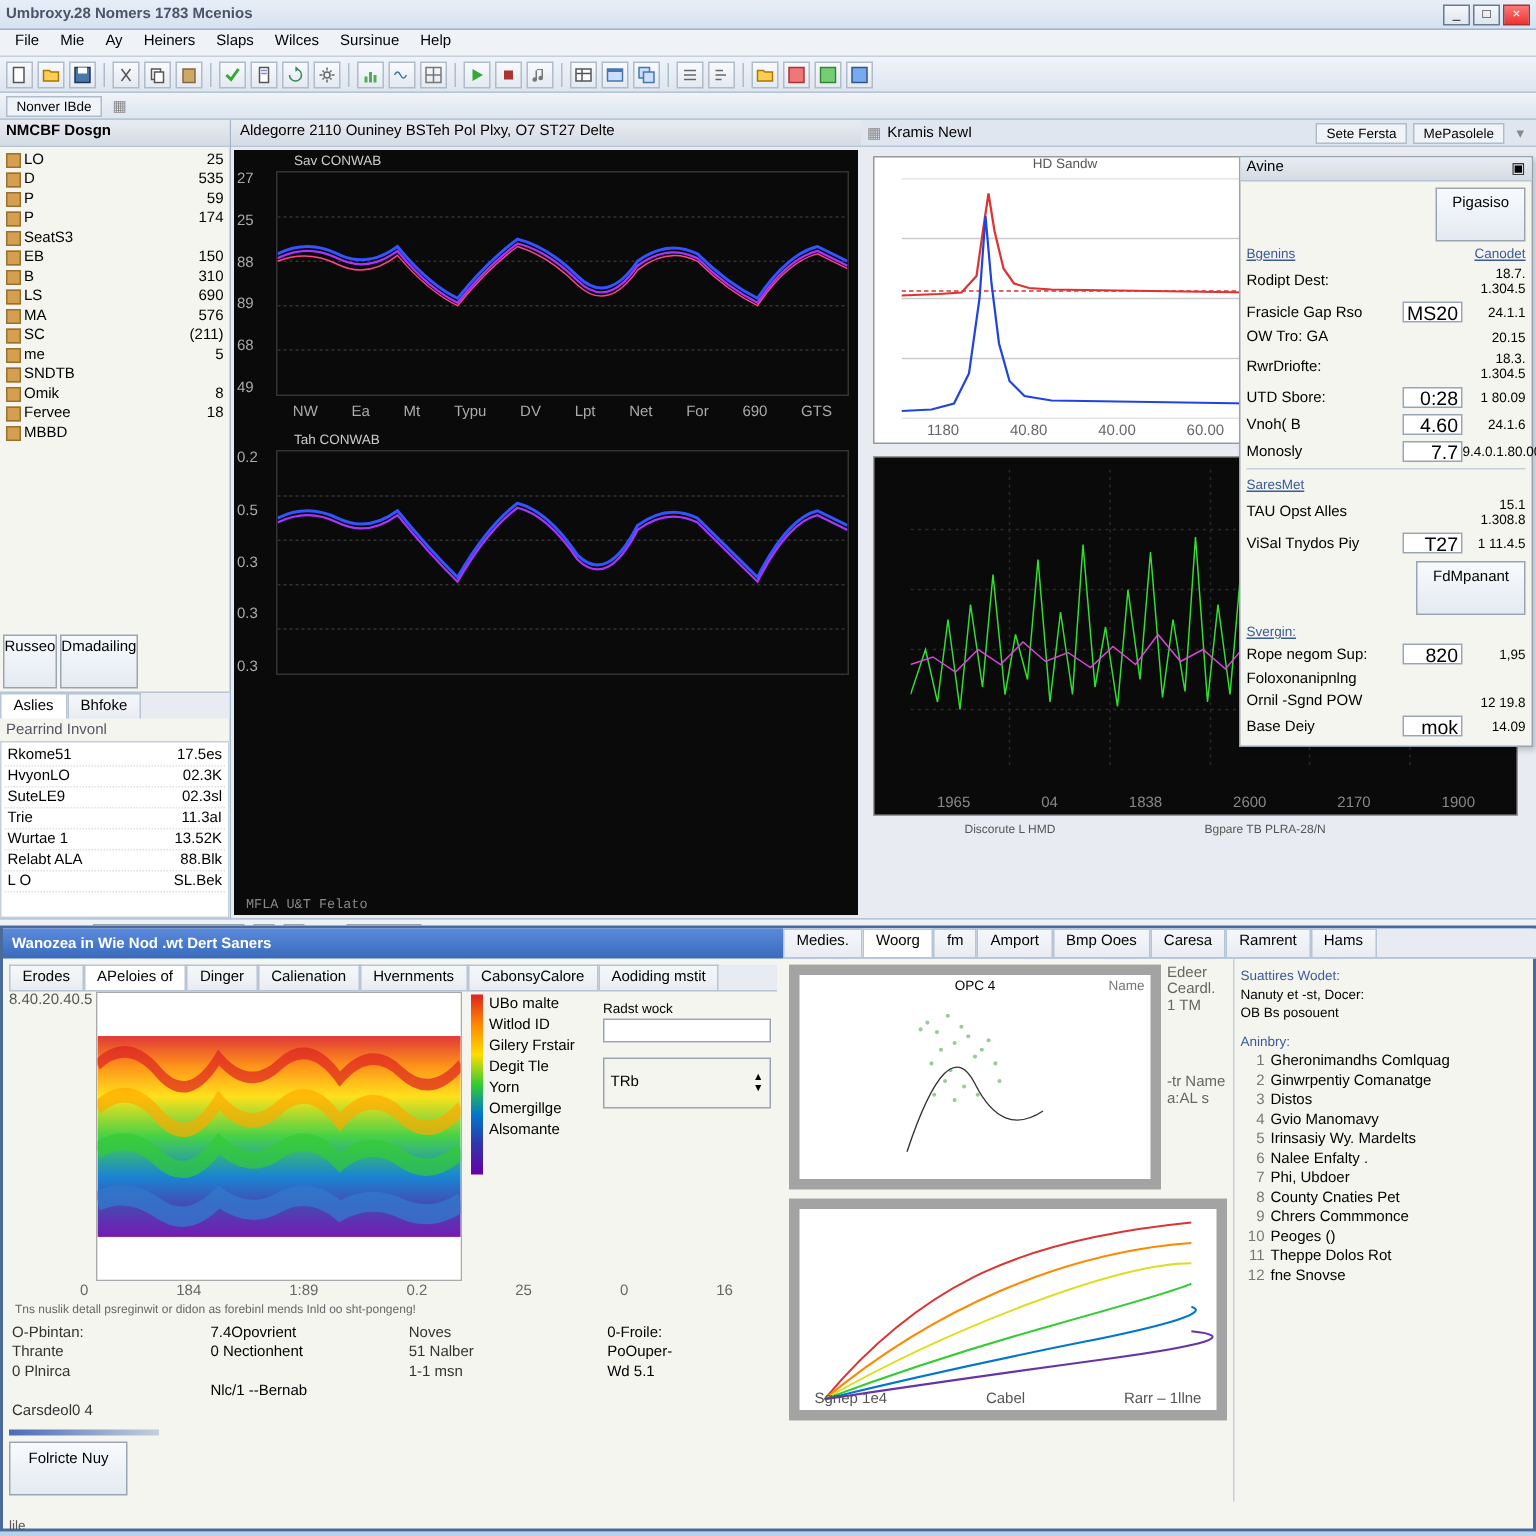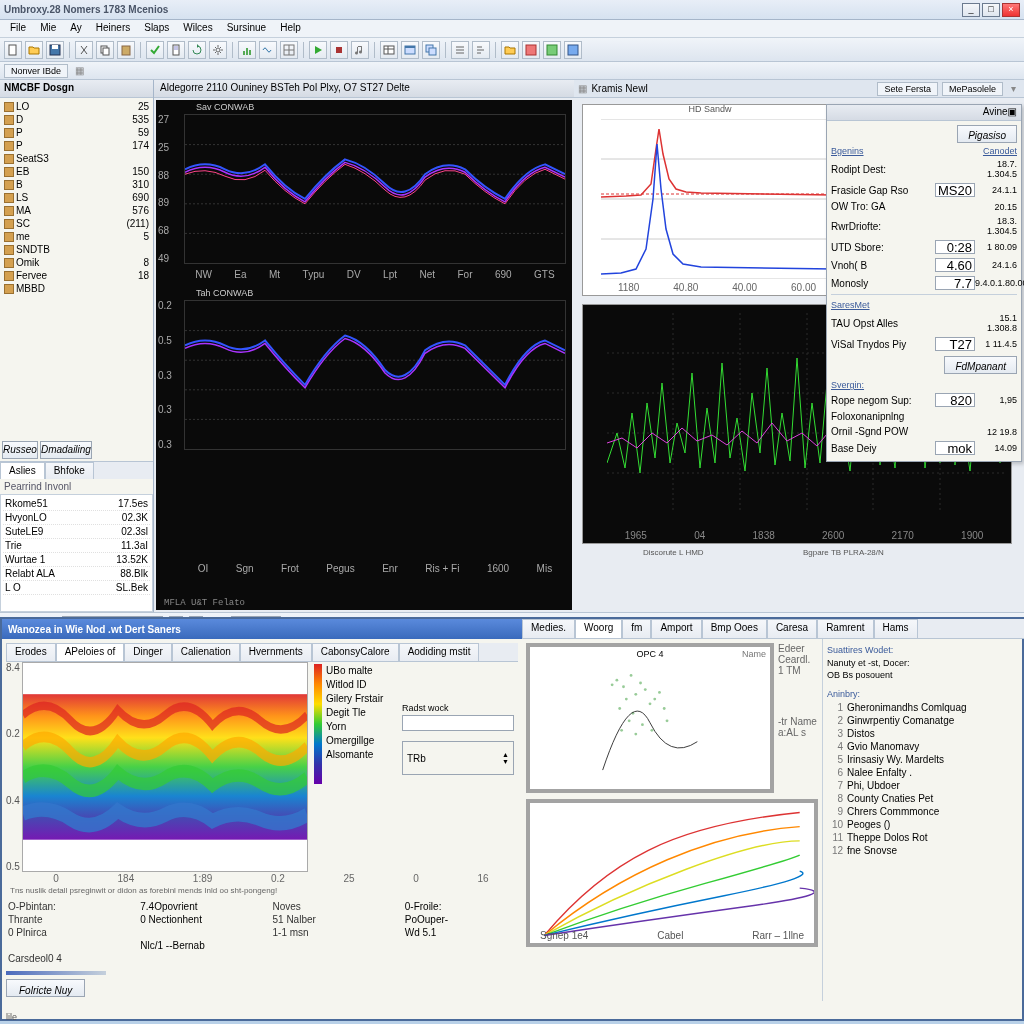--- a/index.html
+++ b/index.html
@@ -16,21 +16,21 @@
 .tbtn svg { width: 12px; height: 12px; }
 .tsep { width: 1px; height: 16px; background: #b0bcc9; margin: 0 2px; }
 .main-area { display: flex; height: 532px; }
 .left-pane { width: 154px; background: #f5f5ef; border-right: 1px solid #a5b5c9; display: flex; flex-direction: column; }
 .pane-hdr { height: 18px; background: linear-gradient(#e8ecf2,#d5dbe4); border-bottom: 1px solid #b8c5d4; padding: 2px 4px; font-weight: bold; }
 .tree { flex: 1 1 auto; overflow: hidden; padding: 2px; }
 .tree-row { display: flex; justify-content: space-between; padding: 1px 2px; cursor: pointer; }
 .tree-lbl { display: flex; gap: 2px; align-items: center; }
 .tico { width: 10px; height: 10px; background: #d4a050; border: 1px solid #9a7030; }
 .mid-btns { padding: 2px; display: flex; flex-direction: row; gap: 2px; }
-.pbtn { height: 18px; border: 1px solid #9aa5b3; background: linear-gradient(#f8fafd,#e4eaf1); text-align: center; line-height: 16px; cursor: pointer; font-style: italic; }
+.pbtn { height: 36px; border: 1px solid #9aa5b3; background: linear-gradient(#f8fafd,#e4eaf1); text-align: center; line-height: 16px; cursor: pointer; }
 .tabs-row { display: flex; height: 18px; background: #e8ecf2; border-top: 1px solid #b8c5d4; }
 .tab { padding: 2px 8px; border: 1px solid #b8c5d4; border-bottom: none; background: linear-gradient(#f5f7fa,#e8ecf2); cursor: pointer; }
 .tab.active { background: #fff; }
 .table-body { padding: 2px; background: #fff; border: 1px solid #c5d0dc; overflow: hidden; height: 118px; }
 .tbl-row { display: flex; justify-content: space-between; padding: 1px 2px; border-bottom: 1px dotted #e0e0e0; }
 
 .center-pane { width: 420px; background: #e8ecf2; display: flex; flex-direction: column; }
 .chart-hdr { height: 18px; background: linear-gradient(#e8ecf2,#d5dbe4); padding: 2px 6px; border-bottom: 1px solid #b8c5d4; }
 .chart-area { flex: 1; background: #0a0a0a; position: relative; margin: 2px; }
 .chart-half { position: absolute; left: 28px; right: 6px; border: 1px solid #333; }
@@ -48,21 +48,21 @@
 .tabs-hdr { height: 18px; display: flex; background: #dfe6ef; gap: 4px; padding: 0 4px; align-items: center; border-bottom: 1px solid #b8c5d4; }
 .mini-tab { padding: 1px 6px; border: 1px solid #b0bcc9; background: #f0f4f9; font-size: 9px; cursor: pointer; }
 .right-charts { flex: 1; position: relative; }
 .r-chart { position: absolute; background: #fff; border: 1px solid #999; }
 .r-chart.white { left: 8px; top: 6px; width: 256px; height: 192px; }
 .r-chart.black { left: 8px; top: 206px; width: 430px; height: 240px; background: #0a0a0a; }
 .rc-xlabels { position: absolute; bottom: 2px; left: 18px; right: 4px; display: flex; justify-content: space-around; font-size: 8px; color: #666; }
 .rc-title { position: absolute; top: -1px; left: 50%; transform: translateX(-50%); font-size: 9px; color: #555; }
 
 .prop-panel { position: absolute; right: 2px; top: 6px; width: 196px; background: #f5f5ef; border: 1px solid #9aa5b3; box-shadow: 2px 2px 4px rgba(0,0,0,0.2); }
-.prop-hdr { height: 16px; background: linear-gradient(#e8ecf2,#d5dbe4); display: flex; justify-content: flex-end; padding: 1px 4px; border-bottom: 1px solid #b8c5d4; }
+.prop-hdr { height: 16px; background: linear-gradient(#e8ecf2,#d5dbe4); display: flex; justify-content: space-between; padding: 1px 4px; border-bottom: 1px solid #b8c5d4; }
 .prop-body { padding: 4px; }
 .prop-row { display: flex; justify-content: space-between; padding: 2px 0; align-items: center; }
 .prop-row input { width: 40px; height: 14px; border: 1px solid #9aa5b3; font-size: 13px; text-align: right; padding: 0 2px; }
 .prop-row .val2 { width: 42px; text-align: right; font-size: 9px; }
 .prop-sec { color: #3a5a9a; padding: 3px 0 1px; font-size: 9px; text-decoration: underline; }
 .prop-hr { height: 1px; background: #c5d0dc; margin: 2px 0; }
 
 .statusbar { height: 22px; background: linear-gradient(#f0f4f9,#dde5ef); border-top: 1px solid #b8c5d4; display: flex; align-items: center; padding: 0 6px; gap: 6px; }
 .sb-combo { height: 16px; border: 1px solid #9aa5b3; background: #fff; padding: 0 4px; display: flex; align-items: center; gap: 4px; cursor: pointer; }
 
@@ -70,28 +70,28 @@
 .bw-title { height: 20px; background: linear-gradient(#5a8adc,#3a6abc); color: #fff; display: flex; align-items: center; padding: 0 6px; font-weight: bold; }
 .bw-title .spacer { flex: 1; }
 .bw-tabs { height: 20px; display: flex; background: #e8ecf2; border-bottom: 1px solid #b8c5d4; }
 .bw-body { display: flex; height: 362px; }
 .bw-left { width: 520px; padding: 4px; display: flex; flex-direction: column; }
 .spectro-wrap { display: flex; height: 220px; }
 .spectro { flex: 1; background: #fff; border: 1px solid #aaa; position: relative; }
 .legend-col { width: 90px; padding: 2px 0 2px 6px; }
 .leg-bar { width: 8px; height: 120px; background: linear-gradient(#d22,#f80,#fd0,#3c3,#07c,#33a,#60a); float: left; margin-right: 4px; }
 .leg-items { font-size: 9px; line-height: 14px; }
-.right-ctrl { width: 120px; padding: 4px; margin-top: 35px; }
+.right-ctrl { width: 120px; padding: 4px; }
 .rc-lbl { font-size: 9px; padding: 2px 0; }
 .note-line { font-size: 8px; color: #666; padding: 2px 4px; }
 .param-grid { display: grid; grid-template-columns: repeat(4, 1fr); gap: 2px 21px; padding: 4px 2px; font-size: 9px; }
 .param-grid div:nth-child(odd) { color: #333; }
 .bw-right { flex: 1; display: flex; }
 .bwr-charts { width: 300px; padding: 4px; position: relative; }
-.mini-chart { background: #fff; border: 4px solid #a3a3a3; position: relative; }
+.mini-chart { background: #fff; border: 7px solid #a3a3a3; position: relative; }
 .bwr-list { flex: 1; padding: 4px; border-left: 1px solid #c5d0dc; }
 .bwr-list .hdr { color: #3a5a9a; font-size: 9px; padding: 2px 0; }
 .bwr-list .item { display: flex; gap: 4px; padding: 1px 0; cursor: pointer; font-size: 9px; text-align: right; }
 .num { color: #777; width: 16px; }
 </style>
 </head>
 <body>
 
 <div class="titlebar">
   <span class="title">Umbroxy.28 Nomers 1783 Mcenios</span>
@@ -473,30 +473,20 @@
           <g stroke="#333" stroke-dasharray="2,2">
               <line x1="0" y1="30" x2="380" y2="30"></line>
               <line x1="0" y1="60" x2="380" y2="60"></line>
               <line x1="0" y1="90" x2="380" y2="90"></line>
               <line x1="0" y1="120" x2="380" y2="120"></line>
             </g>
           <path d="M0,45 Q20,35 40,45 T80,40 Q100,65 120,85 Q140,50 160,35 Q180,40 200,70 Q220,90 240,50 Q260,35 280,45 Q300,65 320,85 Q340,45 360,40 Q370,45 380,50" stroke="#35f" stroke-width="2" fill="none"></path>
           <path d="M0,48 Q20,38 40,48 T80,43 Q100,68 120,88 Q140,53 160,38 Q180,43 200,73 Q220,93 240,53 Q260,38 280,48 Q300,68 320,88 Q340,48 360,43 Q370,48 380,53" stroke="#a3f" stroke-width="1.5" fill="none"></path>
         </svg>
       </div>
-      <div class="xlabels" id="xl2">
-          <span>OI</span>
-          <span>Sgn</span>
-          <span>Frot</span>
-          <span>Pegus</span>
-          <span>Enr</span>
-          <span>Ris + Fi</span>
-          <span>1600</span>
-          <span>Mis</span>
-        </div>
       <div class="footer-info">MFLA  U&amp;T Felato</div>
     </div>
   </div>
 
   <div class="right-pane">
     <div class="tabs-hdr">
       <span style="color:#888;">▦</span>
       <span>Kramis NewI</span>
       <span style="flex:1"></span>
       <span class="mini-tab">Sete Fersta</span>
@@ -676,21 +666,21 @@
       <div class="bw-tabs" id="bwtl">
           <div class="tab">Erodes</div>
           <div class="tab active">APeloies of</div>
           <div class="tab">Dinger</div>
           <div class="tab">Calienation</div>
           <div class="tab">Hvernments</div>
           <div class="tab">CabonsyCalore</div>
           <div class="tab">Aodiding mstit</div>
         </div>
       <div class="spectro-wrap">
-        <div style="display:flex;flex-direction:column;justify-content:space-between;font-size:8px;color:#555;padding-right:2px;" id="sylab">
+        <div style="display:flex;flex-direction:row;justify-content:space-between;font-size:8px;color:#555;padding-right:2px;" id="sylab">
             <span>8.4</span>
             <span>0.2</span>
             <span>0.4</span>
             <span>0.5</span>
           </div>
         <div class="spectro">
           <svg width="100%" height="100%" viewBox="0 0 360 200" preserveAspectRatio="none">
             <defs>
                 <linearGradient id="sg" x1="0" y1="0" x2="0" y2="1">
                   <stop offset="0" stop-color="#d22"></stop>

